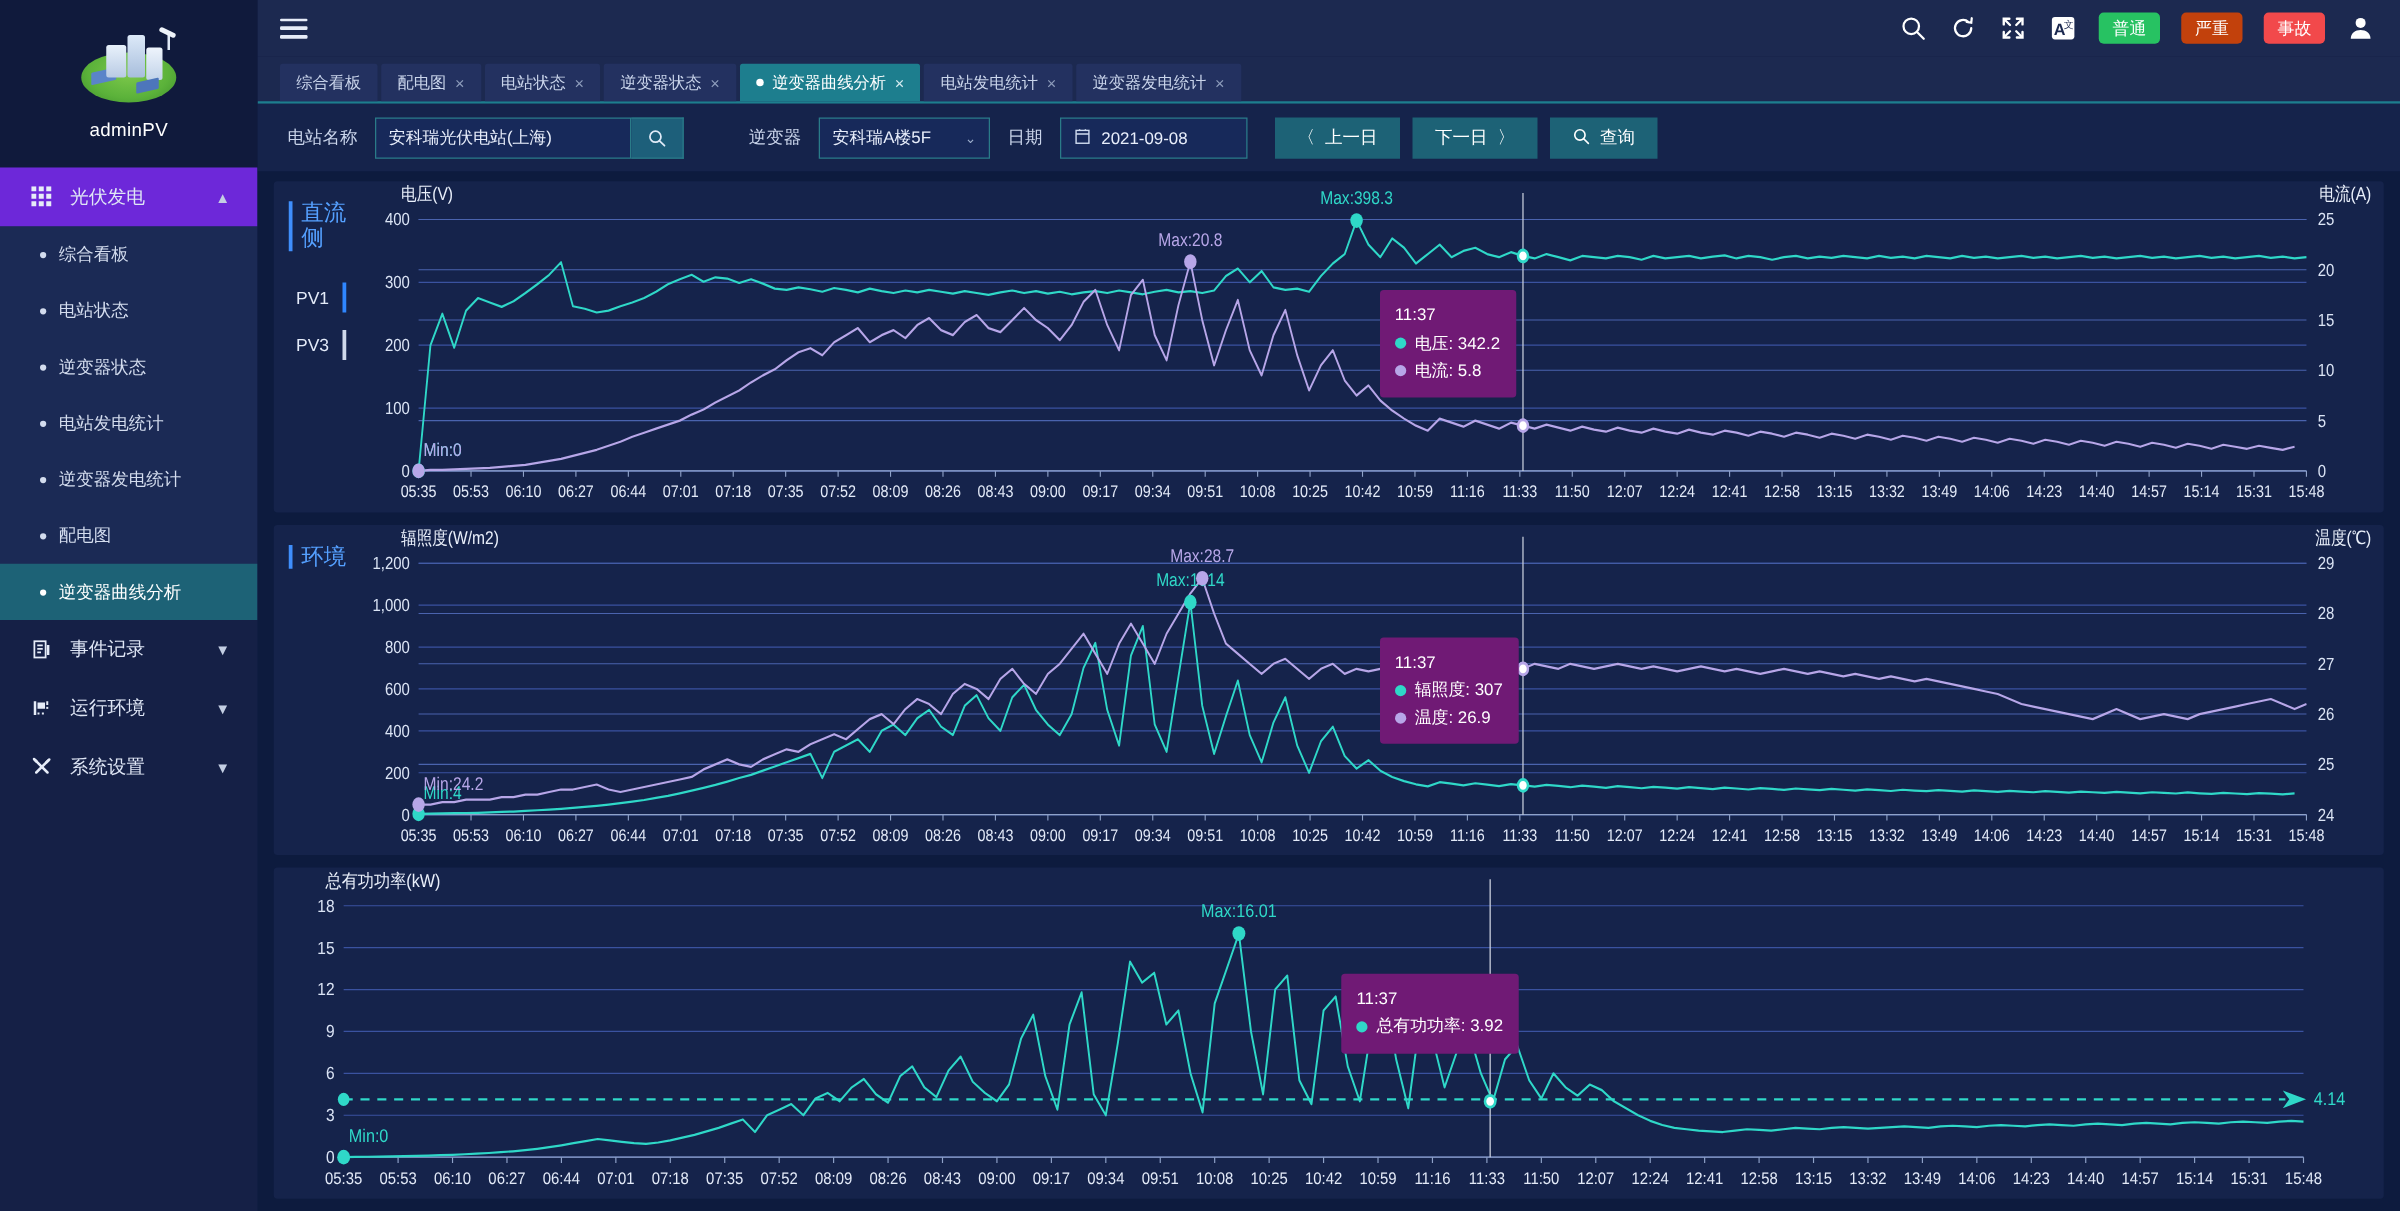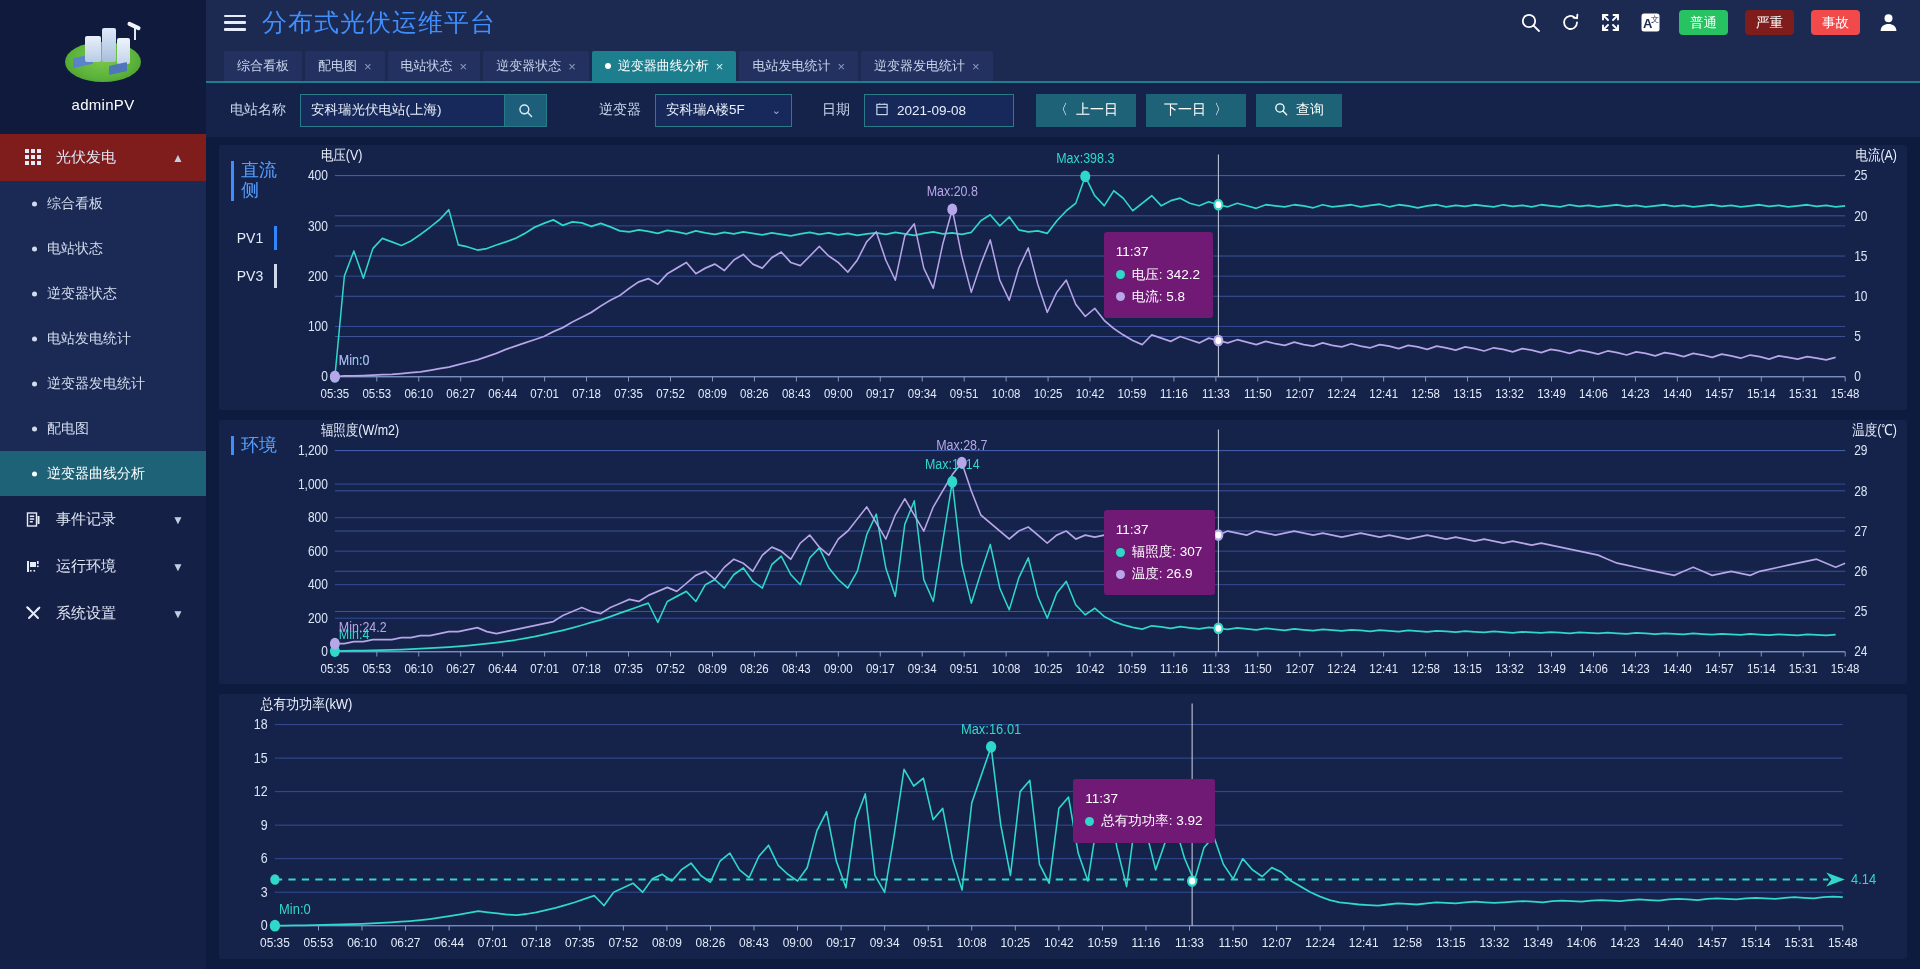--- a/index.html
+++ b/index.html
@@ -43,21 +43,21 @@
   .logo-name {
     margin-top: 10px; color: #fff; font-size: 15px; letter-spacing: .3px;
   }
 
   .nav { list-style: none; }
   .nav-group-head {
     height: 47px; display: flex; align-items: center;
     padding-left: 22px; color: #dfe6f5; font-size: 15px;
     cursor: pointer; position: relative;
   }
-  .nav-group-head.active { background: #7f1d1d; }
+  .nav-group-head.active { background: #6d28d9; }
   .nav-group-head .nico { width: 22px; margin-right: 12px; display:inline-flex; align-items:center; justify-content:center;}
   .nav-group-head .chev {
     position: absolute; right: 22px; font-size: 12px; color: #c3cee3;
   }
   .nav-sub { list-style: none; background: #1b2a55; }
   .nav-sub li {
     height: 45px; display: flex; align-items: center;
     padding-left: 47px; color: #d3dcee; font-size: 14px; cursor: pointer;
     position: relative;
   }
@@ -82,21 +82,21 @@
   .hamburger span:nth-child(2){width:22px}
   .hamburger span:nth-child(3){width:22px}
   .apptitle { color: #3f8efc; font-size: 25px; letter-spacing: 1px; }
   .topbar-right { margin-left: auto; display: flex; align-items: center; gap: 17px; }
   .ticon { width: 23px; height: 23px; display:flex; align-items:center; justify-content:center; cursor:pointer; }
   .pill {
     height: 25px; padding: 0 11px; border-radius: 4px; color: #fff;
     font-size: 13.5px; display: flex; align-items: center; cursor: pointer;
   }
   .pill.green { background: #27c262; }
-  .pill.orange { background: #7f1d1d; }
+  .pill.orange { background: #c2410c; }
   .pill.red { background: #f2494b; }
 
   .tabsbar {
     height: 38px; background: #1c2950; display: flex; align-items: flex-end;
     padding-left: 18px; gap: 3px; flex: 0 0 38px; border-bottom: 2px solid #1d7e8e;
   }
   .tab {
     height: 30px; padding: 0 13px; display: flex; align-items: center;
     background: #233160; color: #c9d4ea; font-size: 13px; cursor: pointer;
     border-radius: 2px 2px 0 0; gap: 7px; white-space: nowrap;
@@ -292,21 +292,20 @@
 </aside>
 
 <div class="main">
 
   <div class="topbar">
     <div class="hamburger">
         <span></span>
         <span></span>
         <span></span>
       </div>
-    <div class="apptitle">分布式光伏运维平台</div>
     <div class="topbar-right">
       <span class="ticon">
         <svg width="21" height="21" viewBox="0 0 21 21">
             <g fill="none" stroke="#ffffff" stroke-width="1.8">
               <circle cx="9" cy="9" r="6.2"></circle>
               <path d="M13.6 13.6 L19 19" stroke-linecap="round"></path>
             </g>
           </svg>
       </span>
       <span class="ticon">
@@ -394,21 +393,21 @@
               <path d="M10.9 10.9 L15.4 15.4" stroke-linecap="round"></path>
             </g>
           </svg>
       </div>
     </div>
     <span class="flabel" style="margin-left:42px">逆变器</span>
     <div class="fselect">
       <span>安科瑞A楼5F</span>
       <span class="cd">⌄</span>
     </div>
-    <span class="flabel" style="margin-left:20px">日期</span>
+    <span class="flabel" style="margin-left:4px">日期</span>
     <div class="fdate">
       <span>
         <svg width="14" height="14" viewBox="0 0 15 15">
             <g fill="none" stroke="#cfdcf0" stroke-width="1.2">
               <rect x="2" y="2.5" width="11" height="11"></rect>
               <path d="M2 5.6h11M5 2.5v-1M10 2.5v-1"></path>
             </g>
           </svg>
       </span>
       <span>2021-09-08</span>

